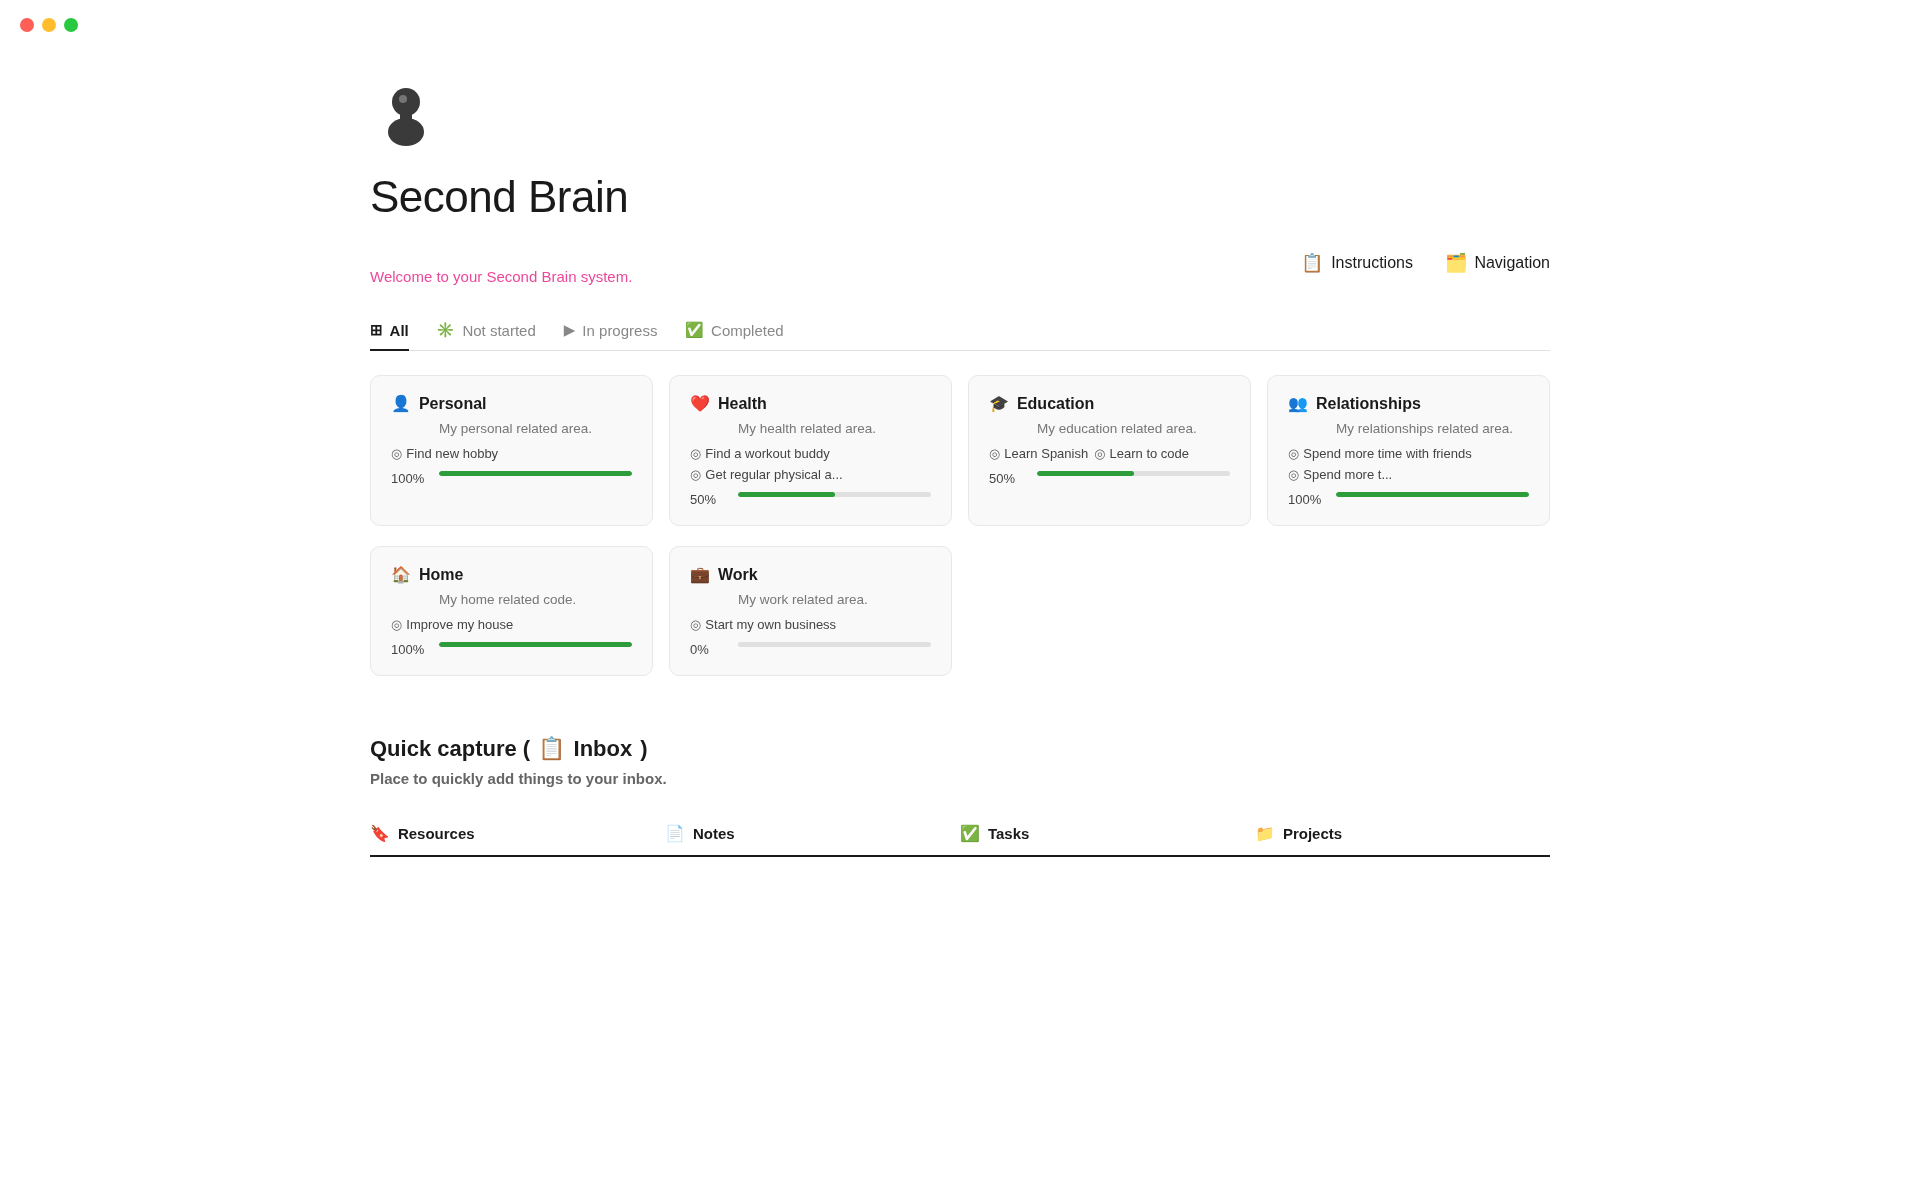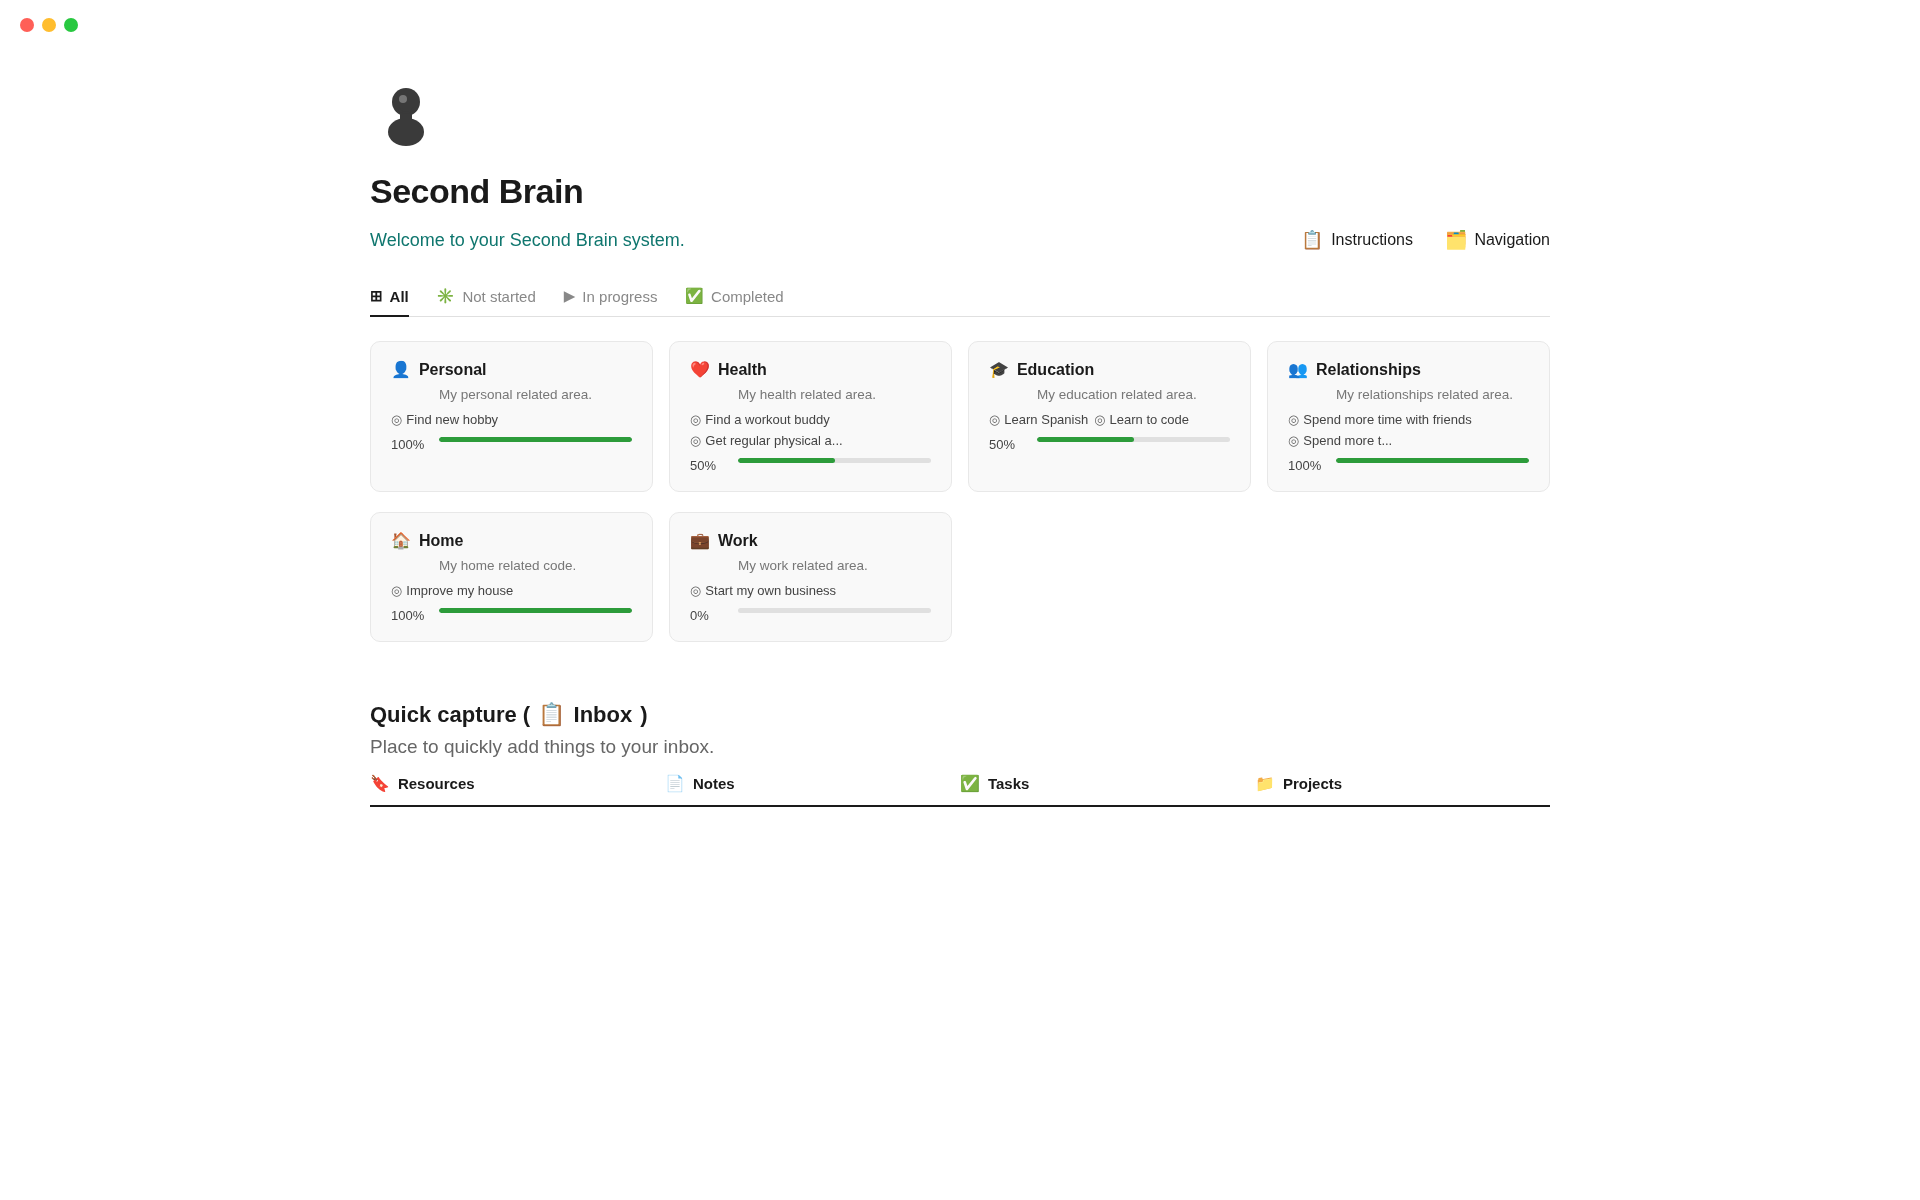--- a/index.html
+++ b/index.html
@@ -39,37 +39,38 @@
 
     
     .page-icon {
       width: 72px;
       height: 72px;
       margin-bottom: 20px;
     }
 
     
     .page-title {
-      font-size: 34px;
-      font-weight: 700;
+      font-size: 44px;
+      font-weight: 400;
       color: #1a1a1a;
       margin-bottom: 18px;
       letter-spacing: -0.5px;
     }
 
     
     .subtitle-row {
       display: flex;
       align-items: center;
       justify-content: space-between;
       margin-bottom: 36px;
     }
     .subtitle-text {
-      font-size: 18px;
-      color: #0f766e;
+      font-size: 15px;
+      color: #ec4899;
+      margin-top: 28px;
     }
     .subtitle-links {
       display: flex;
       gap: 32px;
       align-items: center;
     }
     .subtitle-link {
       display: flex;
       align-items: center;
       gap: 7px;
@@ -185,23 +186,24 @@
     .qc-title {
       font-size: 22px;
       font-weight: 700;
       margin-bottom: 8px;
       display: flex;
       align-items: center;
       gap: 8px;
       text-align: center;
     }
     .qc-subtitle {
-      font-size: 19px;
+      font-size: 15px;
       color: #666;
-      margin-bottom: 16px;
+      margin-bottom: 37px;
+      font-weight: bold;
     }
     .qc-tabs {
       display: grid;
       grid-template-columns: repeat(4, 1fr);
       gap: 0;
       border-bottom: 1px solid #e0e0e0;
     }
     .qc-tab {
       display: flex;
       align-items: center;

